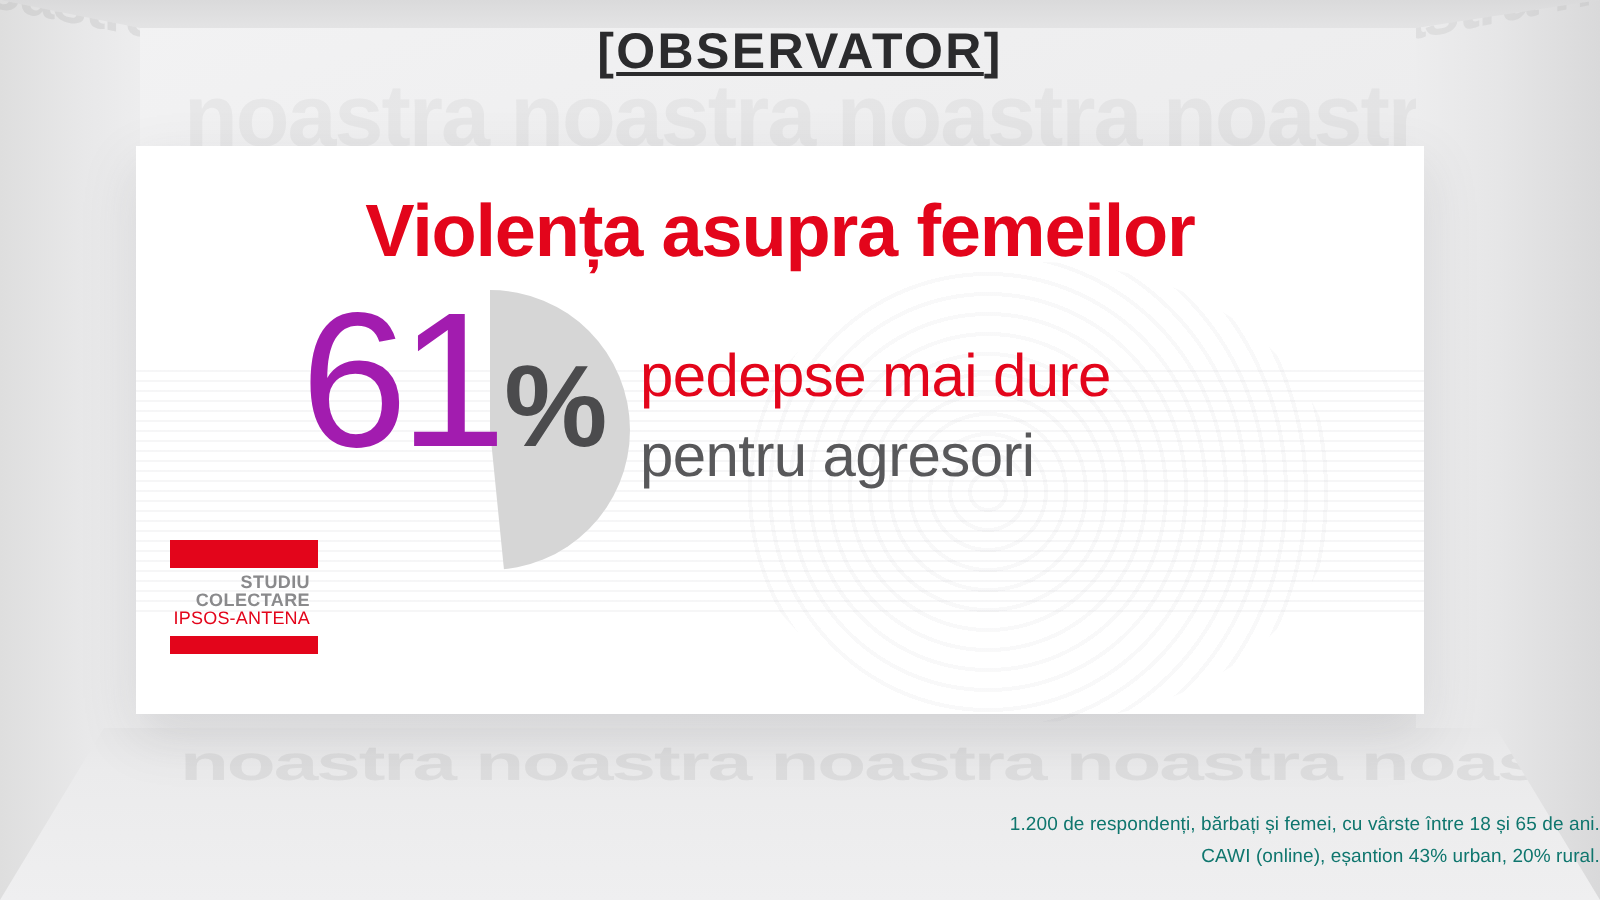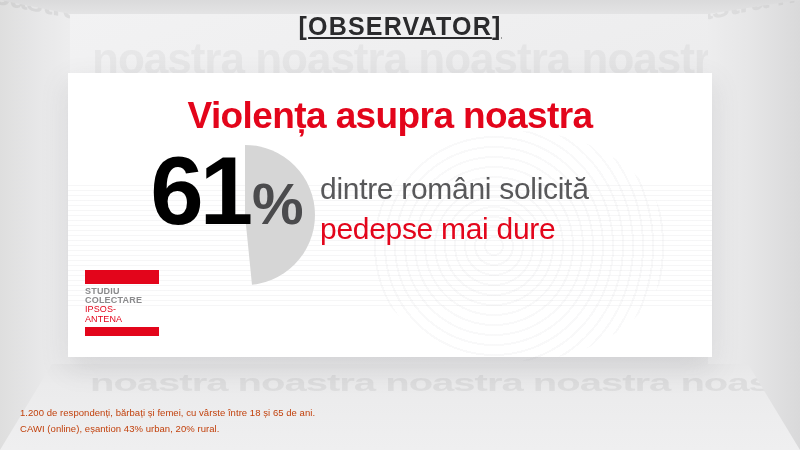--- a/index.html
+++ b/index.html
@@ -154,22 +154,22 @@
   .big-stat {
     position: absolute;
     left: 18px; top: 74px;
     width: 282px;
     display: flex;
     align-items: baseline;
     justify-content: center;
   }
   .big-number {
     font-size: 96px;
-    font-weight: 700;
-    color: #000000;
+    font-weight: 400;
+    color: #a21caf;
     line-height: 0.92;
     letter-spacing: -4px;
   }
   .big-percent {
     font-size: 58px;
     font-weight: 700;
     color: #4b4b4d;
     line-height: 1;
     margin-left: 3px;
   }
@@ -197,22 +197,23 @@
     left: 17px; top: 197px;
     width: 74px;
   }
   .studylogo .bar {
     height: 14px;
     background: #e3051b;
     width: 100%;
   }
   .studylogo .bar.bottom { height: 9px; margin-top: 3px; }
   .studylogo .txt {
-    margin: 3px 16px 2px 0;
+    margin: 3px 4px 2px 0;
     line-height: 1.02;
+    text-align: right;
   }
   .studylogo .l1, .studylogo .l2 {
     font-size: 9px;
     font-weight: 600;
     color: #8a8a8c;
     letter-spacing: 0.2px;
   }
   .studylogo .l3 {
     font-size: 9px;
     font-weight: 400;
@@ -230,22 +231,22 @@
     color: #2b2b2d;
     letter-spacing: 1.2px;
     text-decoration: underline;
   }
   .brand .bracket { font-weight: 700; }
 
   
   .footer {
     position: absolute;
     left: 0; right: 0; bottom: 14px;
-    text-align: left;
-    color: #c2410c;
+    text-align: right;
+    color: #0f766e;
     padding-left: 20px;
   }
   .footer div {
     font-size: 9.5px;
     line-height: 1.62;
     letter-spacing: 0.05px;
   }
 </style>
 </head>
 <body>
@@ -267,32 +268,32 @@
       <div class="wm wm-floor">noastra noastra noastra noastra noastra noastra noastra noastra noastra noastra noastra noastra</div>
     </div>
   </div>
 
   <div class="brand"><span class="bracket">[</span><span>OBSERVATOR</span><span class="bracket">]</span></div>
 
   <div class="card">
     <div class="card-swirl"></div>
     <div class="card-lines"></div>
 
-    <div class="card-title">Violența asupra noastra</div>
+    <div class="card-title">Violența asupra femeilor</div>
 
     <div class="pie"></div>
 
     <div class="big-stat">
       <span class="big-number">61</span>
       <span class="big-percent">%</span>
     </div>
 
     <div class="copy">
-      <div class="copy-line">dintre români solicită</div>
       <div class="copy-line accent">pedepse mai dure</div>
+      <div class="copy-line">pentru agresori</div>
     </div>
 
     <div class="studylogo">
       <div class="bar"></div>
       <div class="txt">
         <div class="l1">STUDIU</div>
         <div class="l2">COLECTARE</div>
         <div class="l3">IPSOS-ANTENA</div>
       </div>
       <div class="bar bottom"></div>

